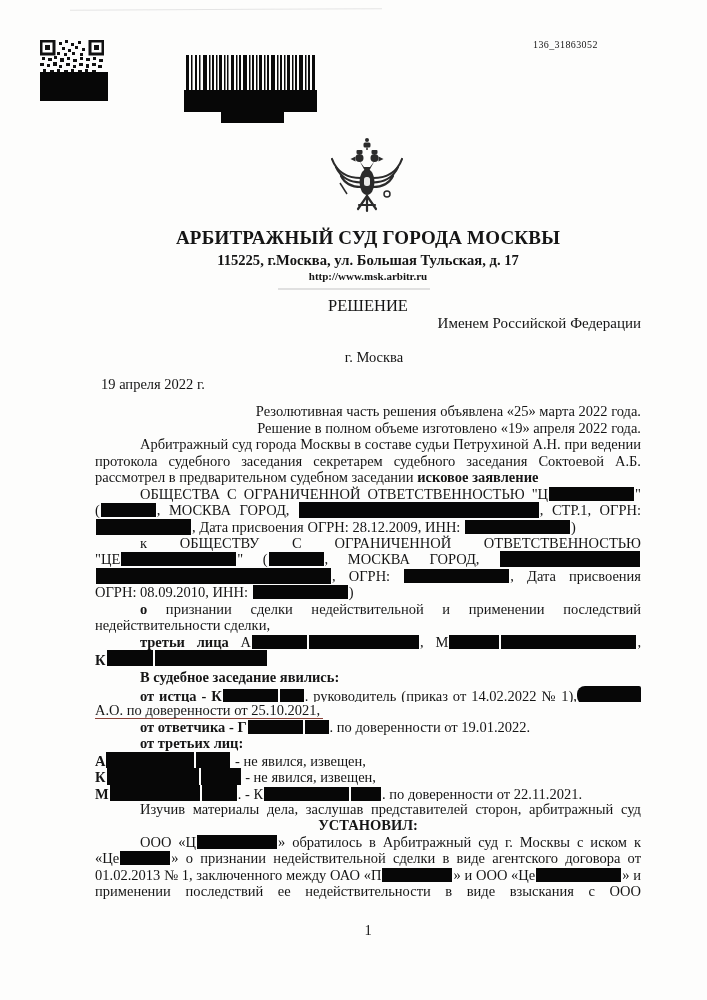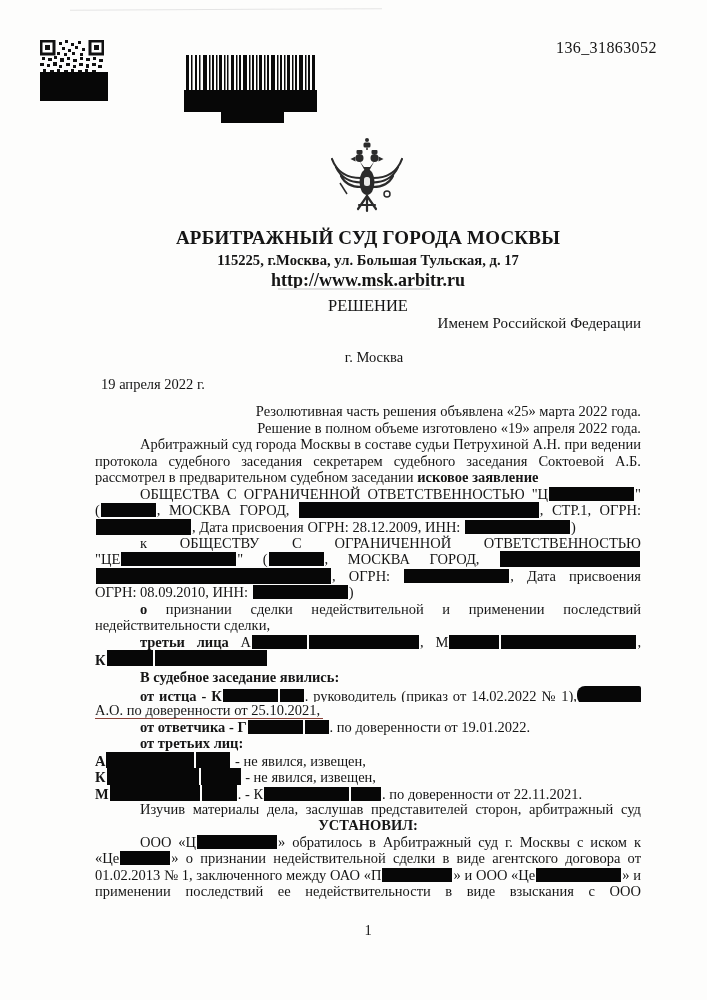--- a/index.html
+++ b/index.html
@@ -3,31 +3,31 @@
 <meta charset="utf-8">
 <style>
   html,body{margin:0;padding:0;}
   body{
     width:707px;height:1000px;position:relative;overflow:hidden;
     background:#fdfdfc;color:#151515;
     font-family:"Liberation Serif","DejaVu Serif",serif;
   }
   .abs{position:absolute;}
   .scan-top{left:70px;top:9px;width:312px;height:1px;background:#e4e4e4;transform:rotate(-0.3deg);}
-  .docnum{left:556px;top:39px;font-size:16px;letter-spacing:.4px;}
+  .docnum{left:533px;top:39px;font-size:10px;letter-spacing:.4px;}
   .qr{left:40px;top:40px;}
   .qr-black{left:40px;top:72px;width:68px;height:29px;background:#070707;}
   .barcode{left:186px;top:55px;}
   .bc-black{left:184px;top:90px;width:133px;height:22px;background:#070707;}
   .bc-black2{left:221px;top:112px;width:63px;height:11px;background:#070707;}
   .eagle{left:327px;top:136px;}
   .head{left:95px;top:227px;width:546px;text-align:center;}
   .court{font-size:19px;font-weight:bold;letter-spacing:.2px;}
   .addr{font-size:14.6px;font-weight:bold;margin-top:3px;}
-  .site{font-size:18px;font-weight:bold;margin-top:1px;}
+  .site{font-size:11px;font-weight:bold;margin-top:1px;}
   .hr-faint{left:278px;top:288px;width:152px;height:2px;background:#e0e0e0;}
 
   .content{left:95px;top:297px;width:546px;font-size:14.5px;line-height:16.45px;}
   .content > div{overflow:hidden;}
   .t-res{text-align:center;font-size:16.5px;line-height:18px;height:18px;}
   .t-name{text-align:right;font-size:15px;line-height:17px;height:17px;}
   .caseline{display:flex;justify-content:space-between;align-items:center;
             margin-top:17px;line-height:17px;height:17px;padding-left:12px;box-sizing:border-box;flex-direction:column;}
   .case-right{display:flex;align-items:center;gap:2px;}
   .case-redact{width:120px;height:16px;background:#070707;display:inline-block;}

